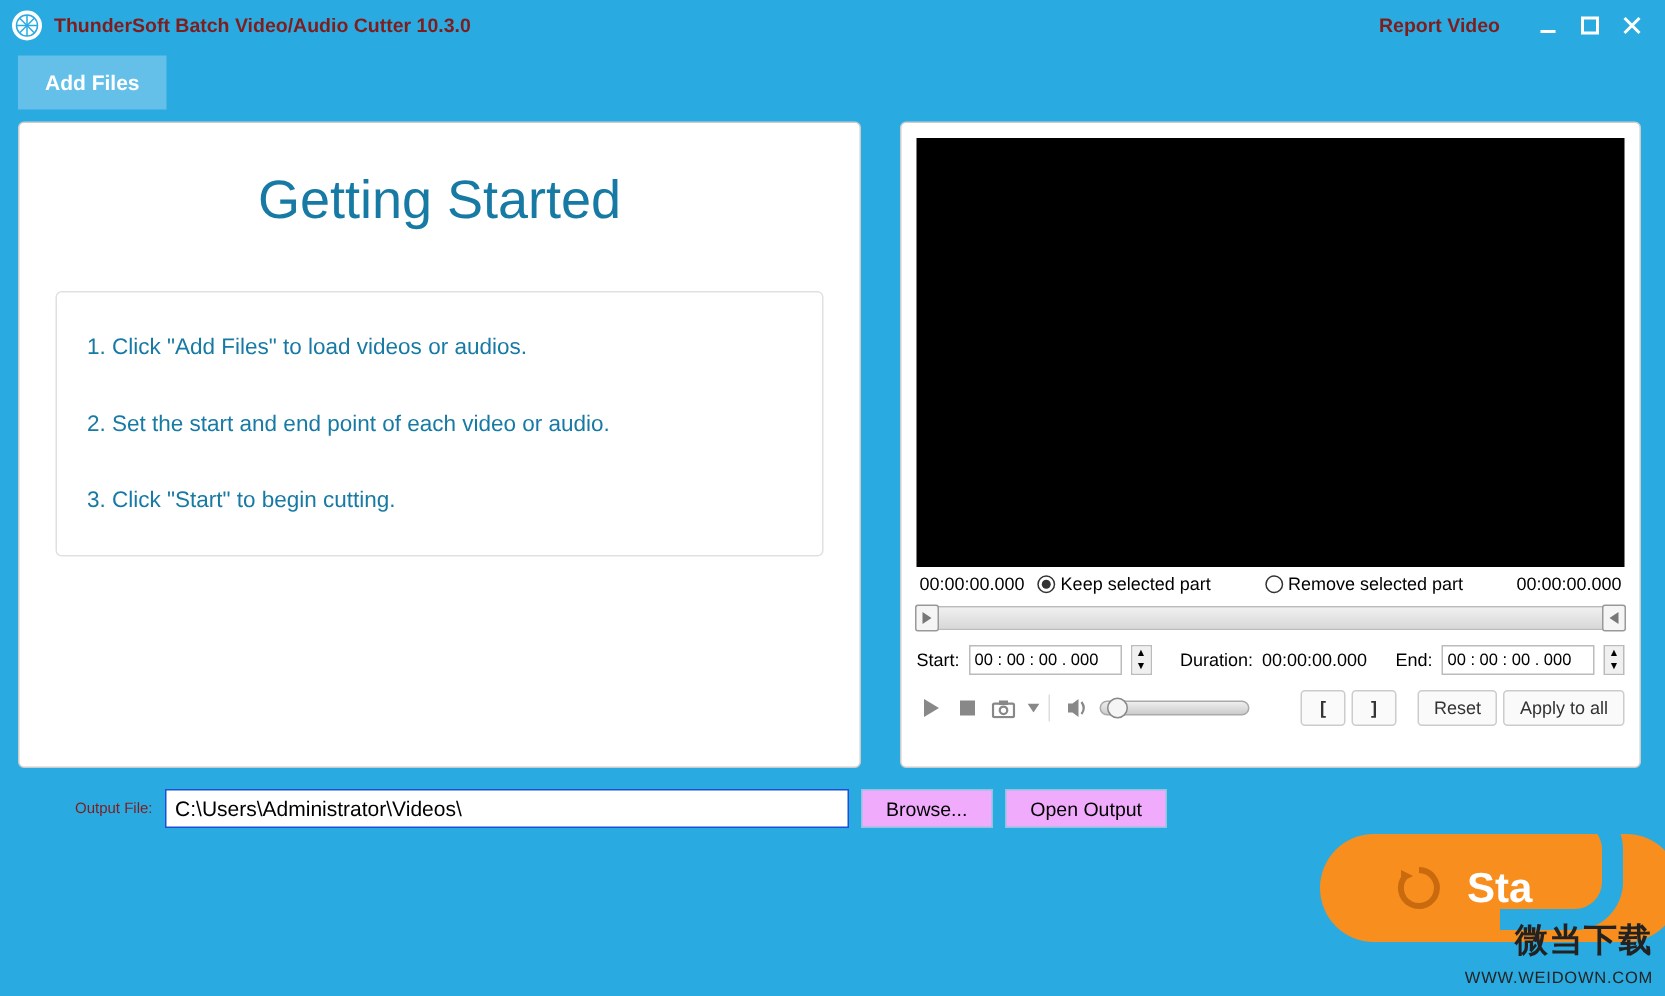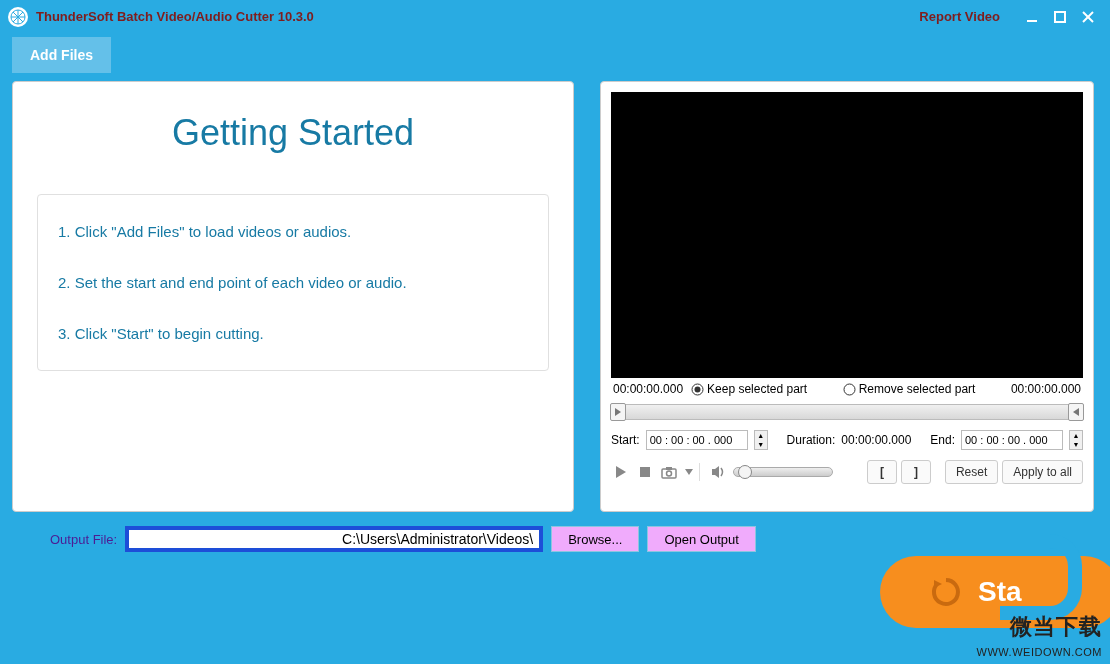--- a/index.html
+++ b/index.html
@@ -51,22 +51,22 @@
 .btn-sm { height: 24px; border: 1px solid #ccc; background: #fafafa; border-radius: 3px; font-size: 12px; padding: 0 10px; cursor: pointer; color: #333; }
 .btn-sm.sq { width: 30px; padding: 0; font-weight: bold; }
 
 .bottom-area { padding: 14px 12px 0 12px; }
 .gpu-row { display: flex; align-items: center; gap: 8px; padding-left: 98px; margin-bottom: 16px; }
 .gpu-row label { color: white; font-size: 12px; display: flex; align-items: center; gap: 4px; cursor: pointer; }
 .gpu-row input[type=checkbox] { width: 13px; height: 13px; }
 .badge { height: 18px; padding: 0 8px; background: #333; border: 1px solid #999; border-radius: 9px; color: #ccc; font-size: 10px; display: flex; align-items: center; gap: 4px; font-weight: bold; letter-spacing: 0.5px; }
 
 .output-row { display: flex; align-items: center; gap: 8px; padding-left: 38px; }
-.output-row .lbl { color: #4c1d95; font-size: 13px; }
-.output-row input { width: 418px; height: 26px; border: 4px solid #1d4ed8; font-size: 14px; padding: 0 6px; text-align: right; }
+.output-row .lbl { color: #7f1d1d; font-size: 10px; }
+.output-row input { width: 456px; height: 26px; border: 1px solid #1d4ed8; font-size: 14px; padding: 0 6px; }
 .output-row .obtn { height: 26px; padding: 0 16px; background: #f0abfc; border: 1px solid #8cc5e0; font-size: 13px; cursor: pointer; }
 
 .start-btn { position: absolute; right: -10px; bottom: 36px; width: 240px; height: 72px; background: #f78e1e; border-radius: 36px; display: flex; align-items: center; justify-content: flex-start; padding-left: 50px; cursor: pointer; }
 .start-btn .refresh { width: 32px; height: 32px; margin-right: 16px; }
 .start-btn .txt { color: white; font-size: 28px; font-weight: bold; }
 
 .watermark { position: absolute; right: 0; bottom: 0; pointer-events: none; width: 140px; height: 130px; }
 .watermark .d-logo { position:absolute; right:28px; top:0; width:82px; height:86px; border:14px solid #29abe2; border-radius:0 32px 32px 0; border-left:none; }
 .watermark .cn { position:absolute; right:8px; bottom:22px; font-size:22px; font-weight:bold; color:#222; letter-spacing:1px; }
 .watermark .url { position:absolute; right:8px; bottom:6px; font-size:11px; color:#222; letter-spacing:0.5px; }

